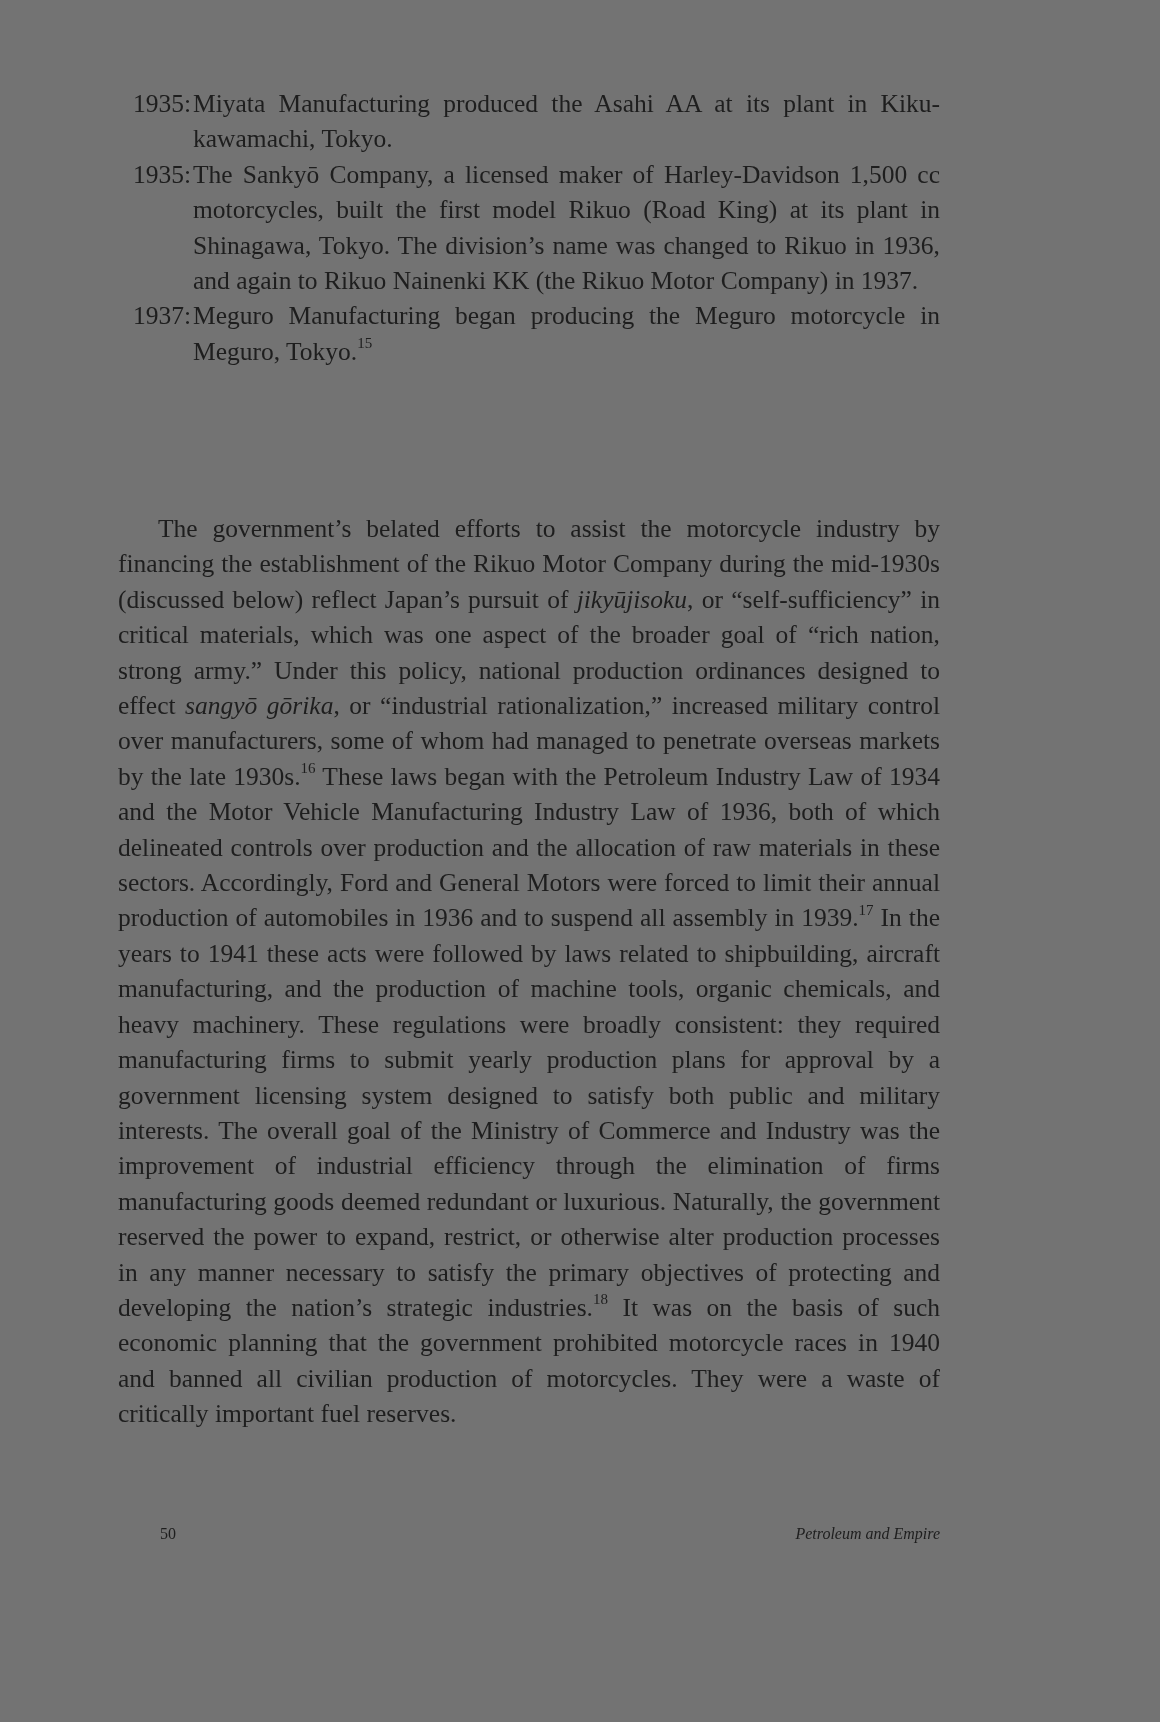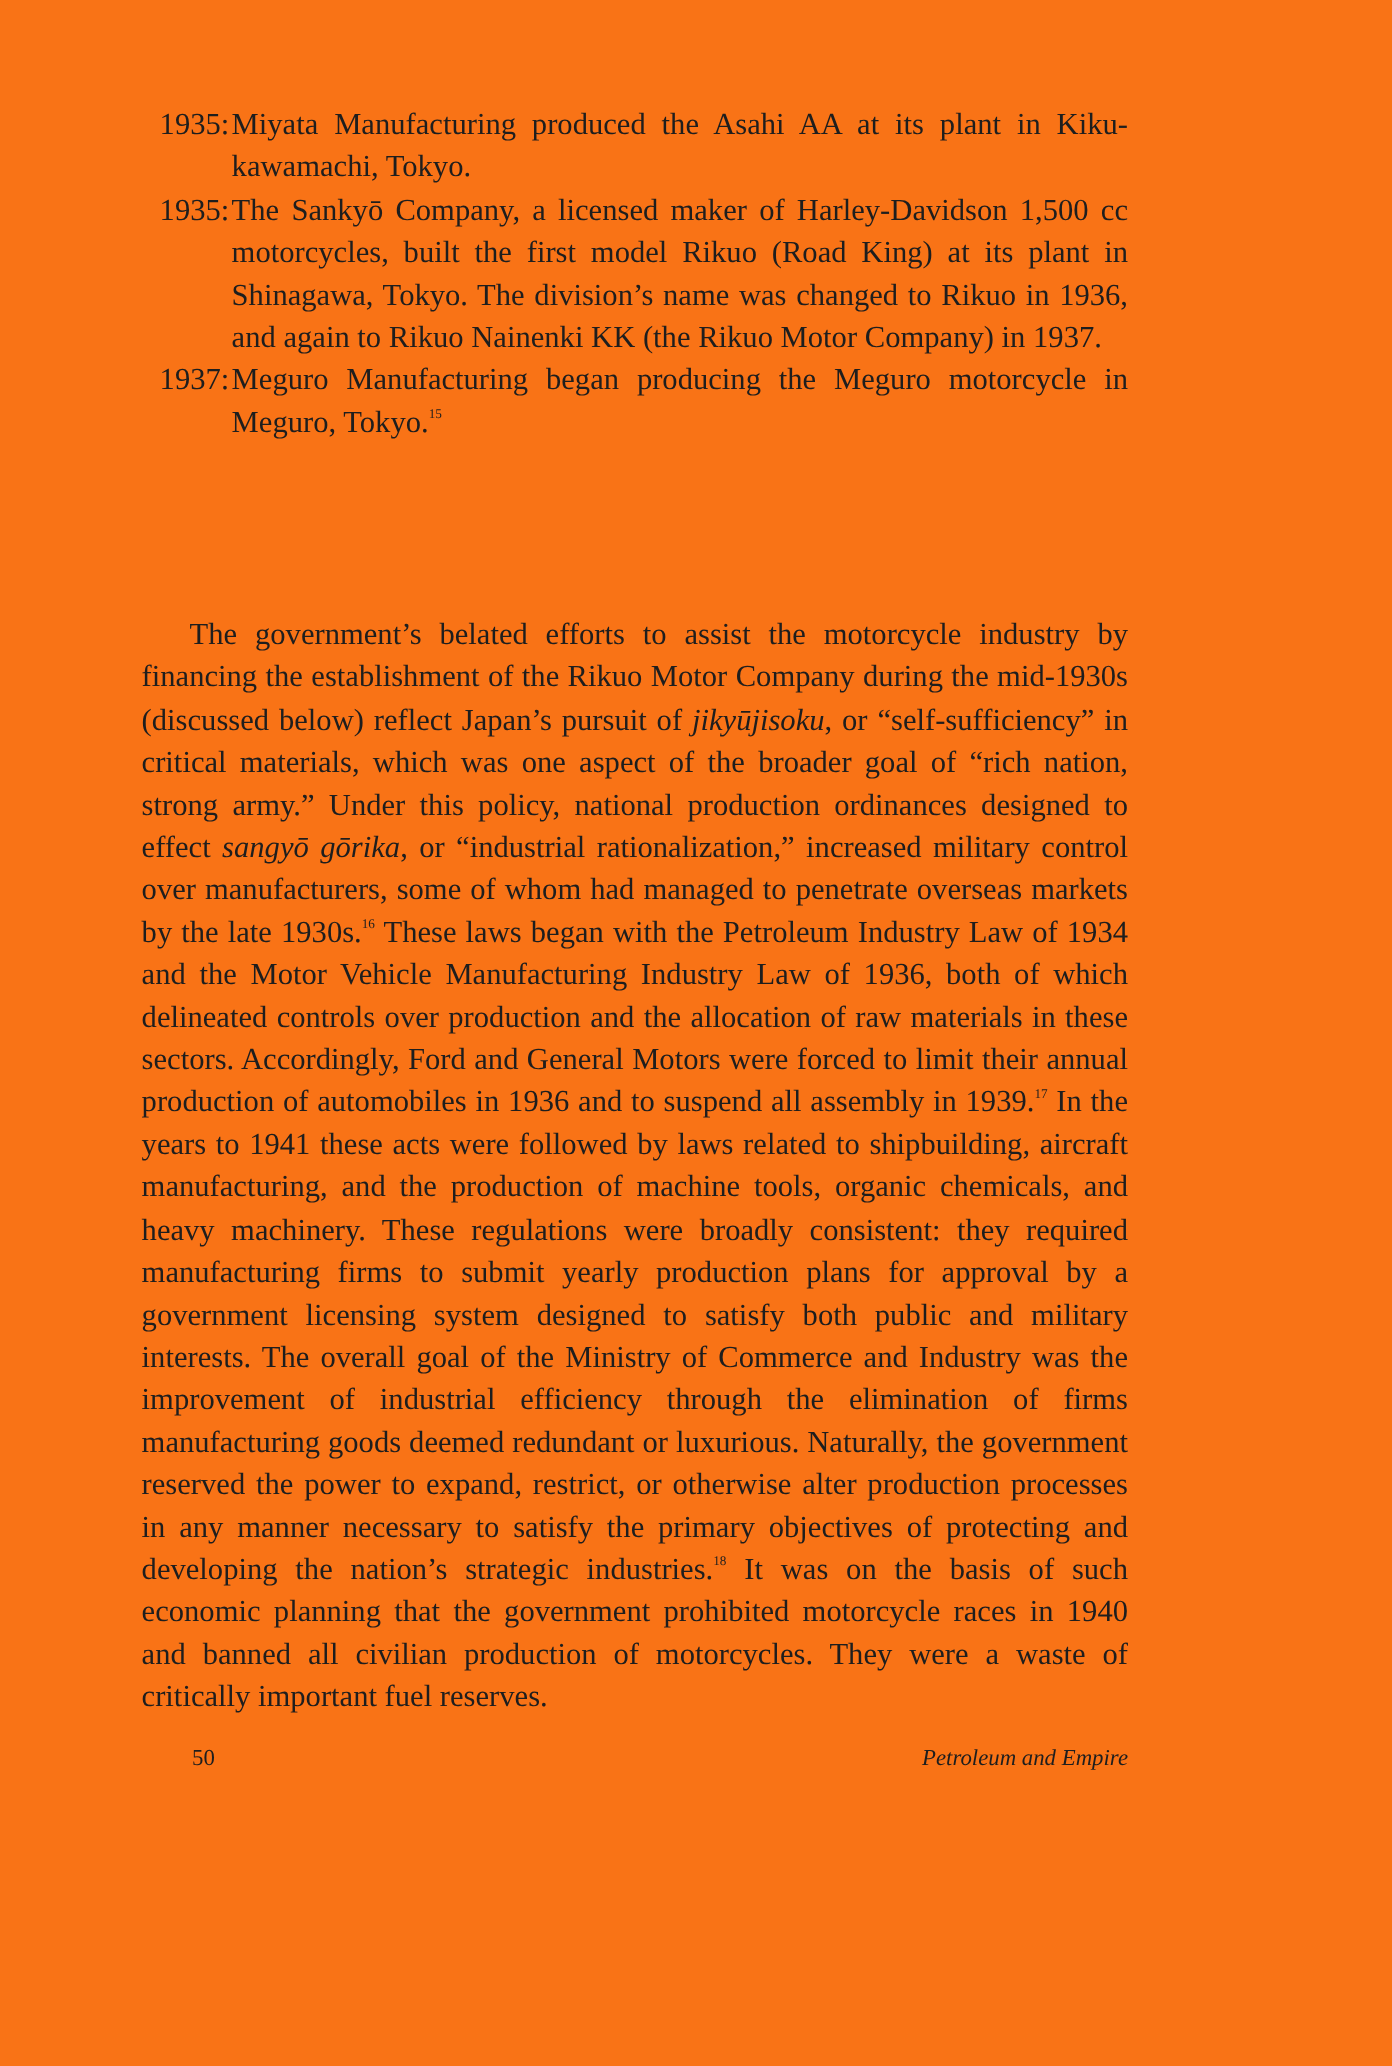--- a/index.html
+++ b/index.html
@@ -1,30 +1,30 @@
 <!DOCTYPE html>
 <html><head>
   <meta charset="utf-8">
   <style>
     html, body { margin: 0; padding: 0; background: #ffffff; }
     body { width: 1160px; height: 1722px; position: relative; overflow: hidden; }
     .page {
       position: absolute; left: 0; top: 0; width: 1160px; height: 1722px;
-      background: #f97316; color: #1e1e1e;
+      background: #737373; color: #1e1e1e;
       font-family: "Liberation Serif", "DejaVu Serif", serif;
     }
     .text-block { position: absolute; left: 118px; width: 822px; }
     .chronology { top: 86px; }
     .entry { display: flex; font-size: 25.5px; line-height: 35.4px; }
     .entry .year { width: 75px; flex: 0 0 75px; padding-left: 15px; box-sizing: border-box; }
     .entry .desc { flex: 1; text-align: justify; text-align-last: left; }
     .paragraph { top: 511px; font-size: 25.5px; line-height: 35.4px; text-align: justify; text-indent: 40px; margin: 0; hyphens: manual; }
-    sup { font-size: 11px; line-height: 0; vertical-align: super; position: relative; top: -2px; }
+    sup { font-size: 15px; line-height: 0; vertical-align: super; position: relative; top: -2px; }
     em { }
-    .folio { position: absolute; top: 1455px; font-size: 19px; }
+    .folio { position: absolute; top: 1525px; font-size: 16px; }
     .page-number { left: 160px; }
     .running-title { right: 220px; font-style: italic; }
   </style>
 </head>
 <body>
 
 <div class="page">
 
   <div class="text-block chronology">
     <div class="entry">

